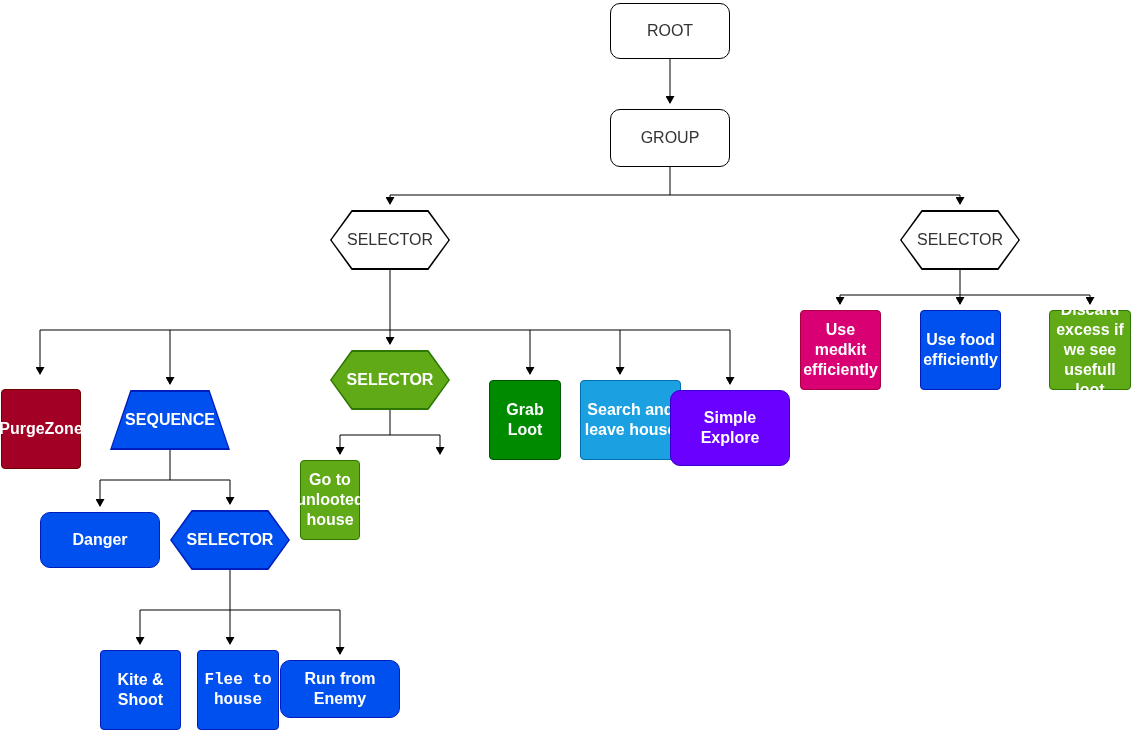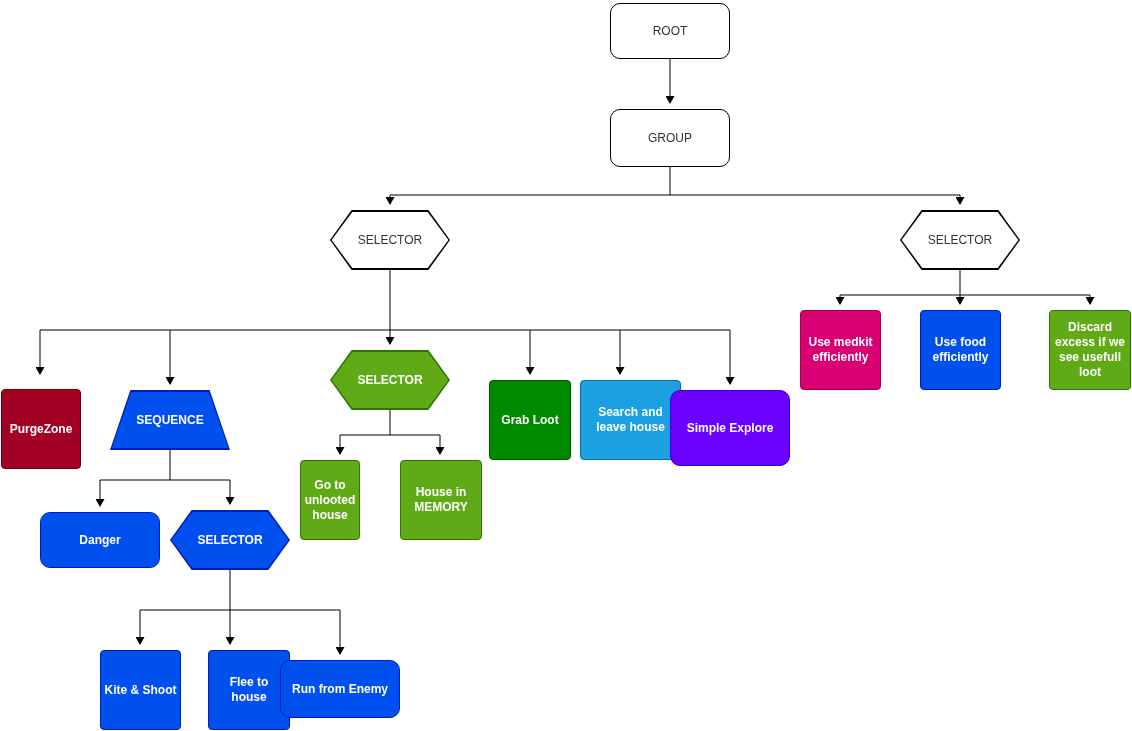--- a/index.html
+++ b/index.html
@@ -7,21 +7,21 @@
     position:relative;
     width:1132px;height:731px;
     background:#ffffff;
     font-family:"Liberation Sans","DejaVu Sans",sans-serif;
     overflow:hidden;
   }
   #edges{position:absolute;left:0;top:0;width:1132px;height:731px;z-index:1;pointer-events:none;}
   .node{position:absolute;z-index:2;display:flex;align-items:center;justify-content:center;box-sizing:border-box;}
   .lbl{
     position:relative;z-index:3;
-    font-size:12px;font-weight:bold;color:var(--text,#ffffff);
+    font-size:16px;font-weight:bold;color:var(--text,#ffffff);
     text-align:center;line-height:1.25;padding:0 2px;
     white-space:pre-line;
   }
   .plain .lbl{font-weight:normal;color:var(--text,#333333);}
   .rect{background:var(--fill);border:1px solid var(--stroke);border-radius:10px;}
   .sq{background:var(--fill);border:1px solid var(--stroke);border-radius:4px;}
   .hex .shape-border,.trap .shape-border{
     position:absolute;left:0;top:0;right:0;bottom:0;background:var(--stroke);
   }
   .hex .shape-fill,.trap .shape-fill{
@@ -128,55 +128,52 @@
     <div class="shape-fill"></div>
     <span class="lbl">SEQUENCE</span>
   </div>
 
   <div class="node hex" style="left: 330px; top: 350px; width: 120px; height: 60px; --fill: #60A917; --stroke: #2D7600; --text: #FFFFFF;">
     <div class="shape-border"></div>
     <div class="shape-fill"></div>
     <span class="lbl">SELECTOR</span>
   </div>
 
-  <div class="node sq" style="left: 489px; top: 380px; width: 82px; height: 80px; --fill: #008A00; --stroke: #005700; --text: #FFFFFF;">
+  <div class="node sq" style="left: 489px; top: 380px; width: 72px; height: 80px; --fill: #008A00; --stroke: #005700; --text: #FFFFFF;">
     <span class="lbl">Grab Loot</span>
   </div>
 
   <div class="node sq" style="left: 580px; top: 380px; width: 101px; height: 80px; --fill: #1BA1E2; --stroke: #006EAF; --text: #FFFFFF;">
     <span class="lbl">Search and leave house</span>
   </div>
 
   <div class="node rect" style="left: 670px; top: 390px; width: 120px; height: 76px; --fill: #6A00FF; --stroke: #3700CC; --text: #FFFFFF;">
     <span class="lbl">Simple Explore</span>
   </div>
 
   <div class="node sq" style="left: 300px; top: 460px; width: 60px; height: 80px; --fill: #60A917; --stroke: #2D7600; --text: #FFFFFF;">
     <span class="lbl">Go to unlooted house</span>
   </div>
 
-  <div class="node sq" style="left: 400px; top: 460px; width: 82px; height: 80px; --fill: #60A917; --stroke: #2D7600; --text: #FFFFFF;">
-    <span class="lbl">House in MEMORY</span>
-  </div>
 
   <div class="node rect" style="left: 40px; top: 512px; width: 120px; height: 56px; --fill: #0050EF; --stroke: #001DBC; --text: #FFFFFF;">
     <span class="lbl">Danger</span>
   </div>
 
   <div class="node hex" style="left: 170px; top: 510px; width: 120px; height: 60px; --fill: #0050EF; --stroke: #001DBC; --text: #FFFFFF;">
     <div class="shape-border"></div>
     <div class="shape-fill"></div>
     <span class="lbl">SELECTOR</span>
   </div>
 
   <div class="node sq" style="left: 100px; top: 650px; width: 81px; height: 80px; --fill: #0050EF; --stroke: #001DBC; --text: #FFFFFF;">
     <span class="lbl">Kite &amp; Shoot</span>
   </div>
 
-  <div class="node sq" style="left: 208px; top: 650px; width: 82px; height: 80px; --fill: #0050EF; --stroke: #001DBC; --text: #FFFFFF;">
+  <div class="node sq" style="left: 197px; top: 650px; width: 82px; height: 80px; font-family: Liberation Mono, monospace; --fill: #0050EF; --stroke: #001DBC; --text: #FFFFFF;">
     <span class="lbl">Flee to house</span>
   </div>
 
   <div class="node rect" style="left: 280px; top: 660px; width: 120px; height: 58px; --fill: #0050EF; --stroke: #001DBC; --text: #FFFFFF;">
     <span class="lbl">Run from Enemy</span>
   </div>
 
 </div>
 
 </body></html>

